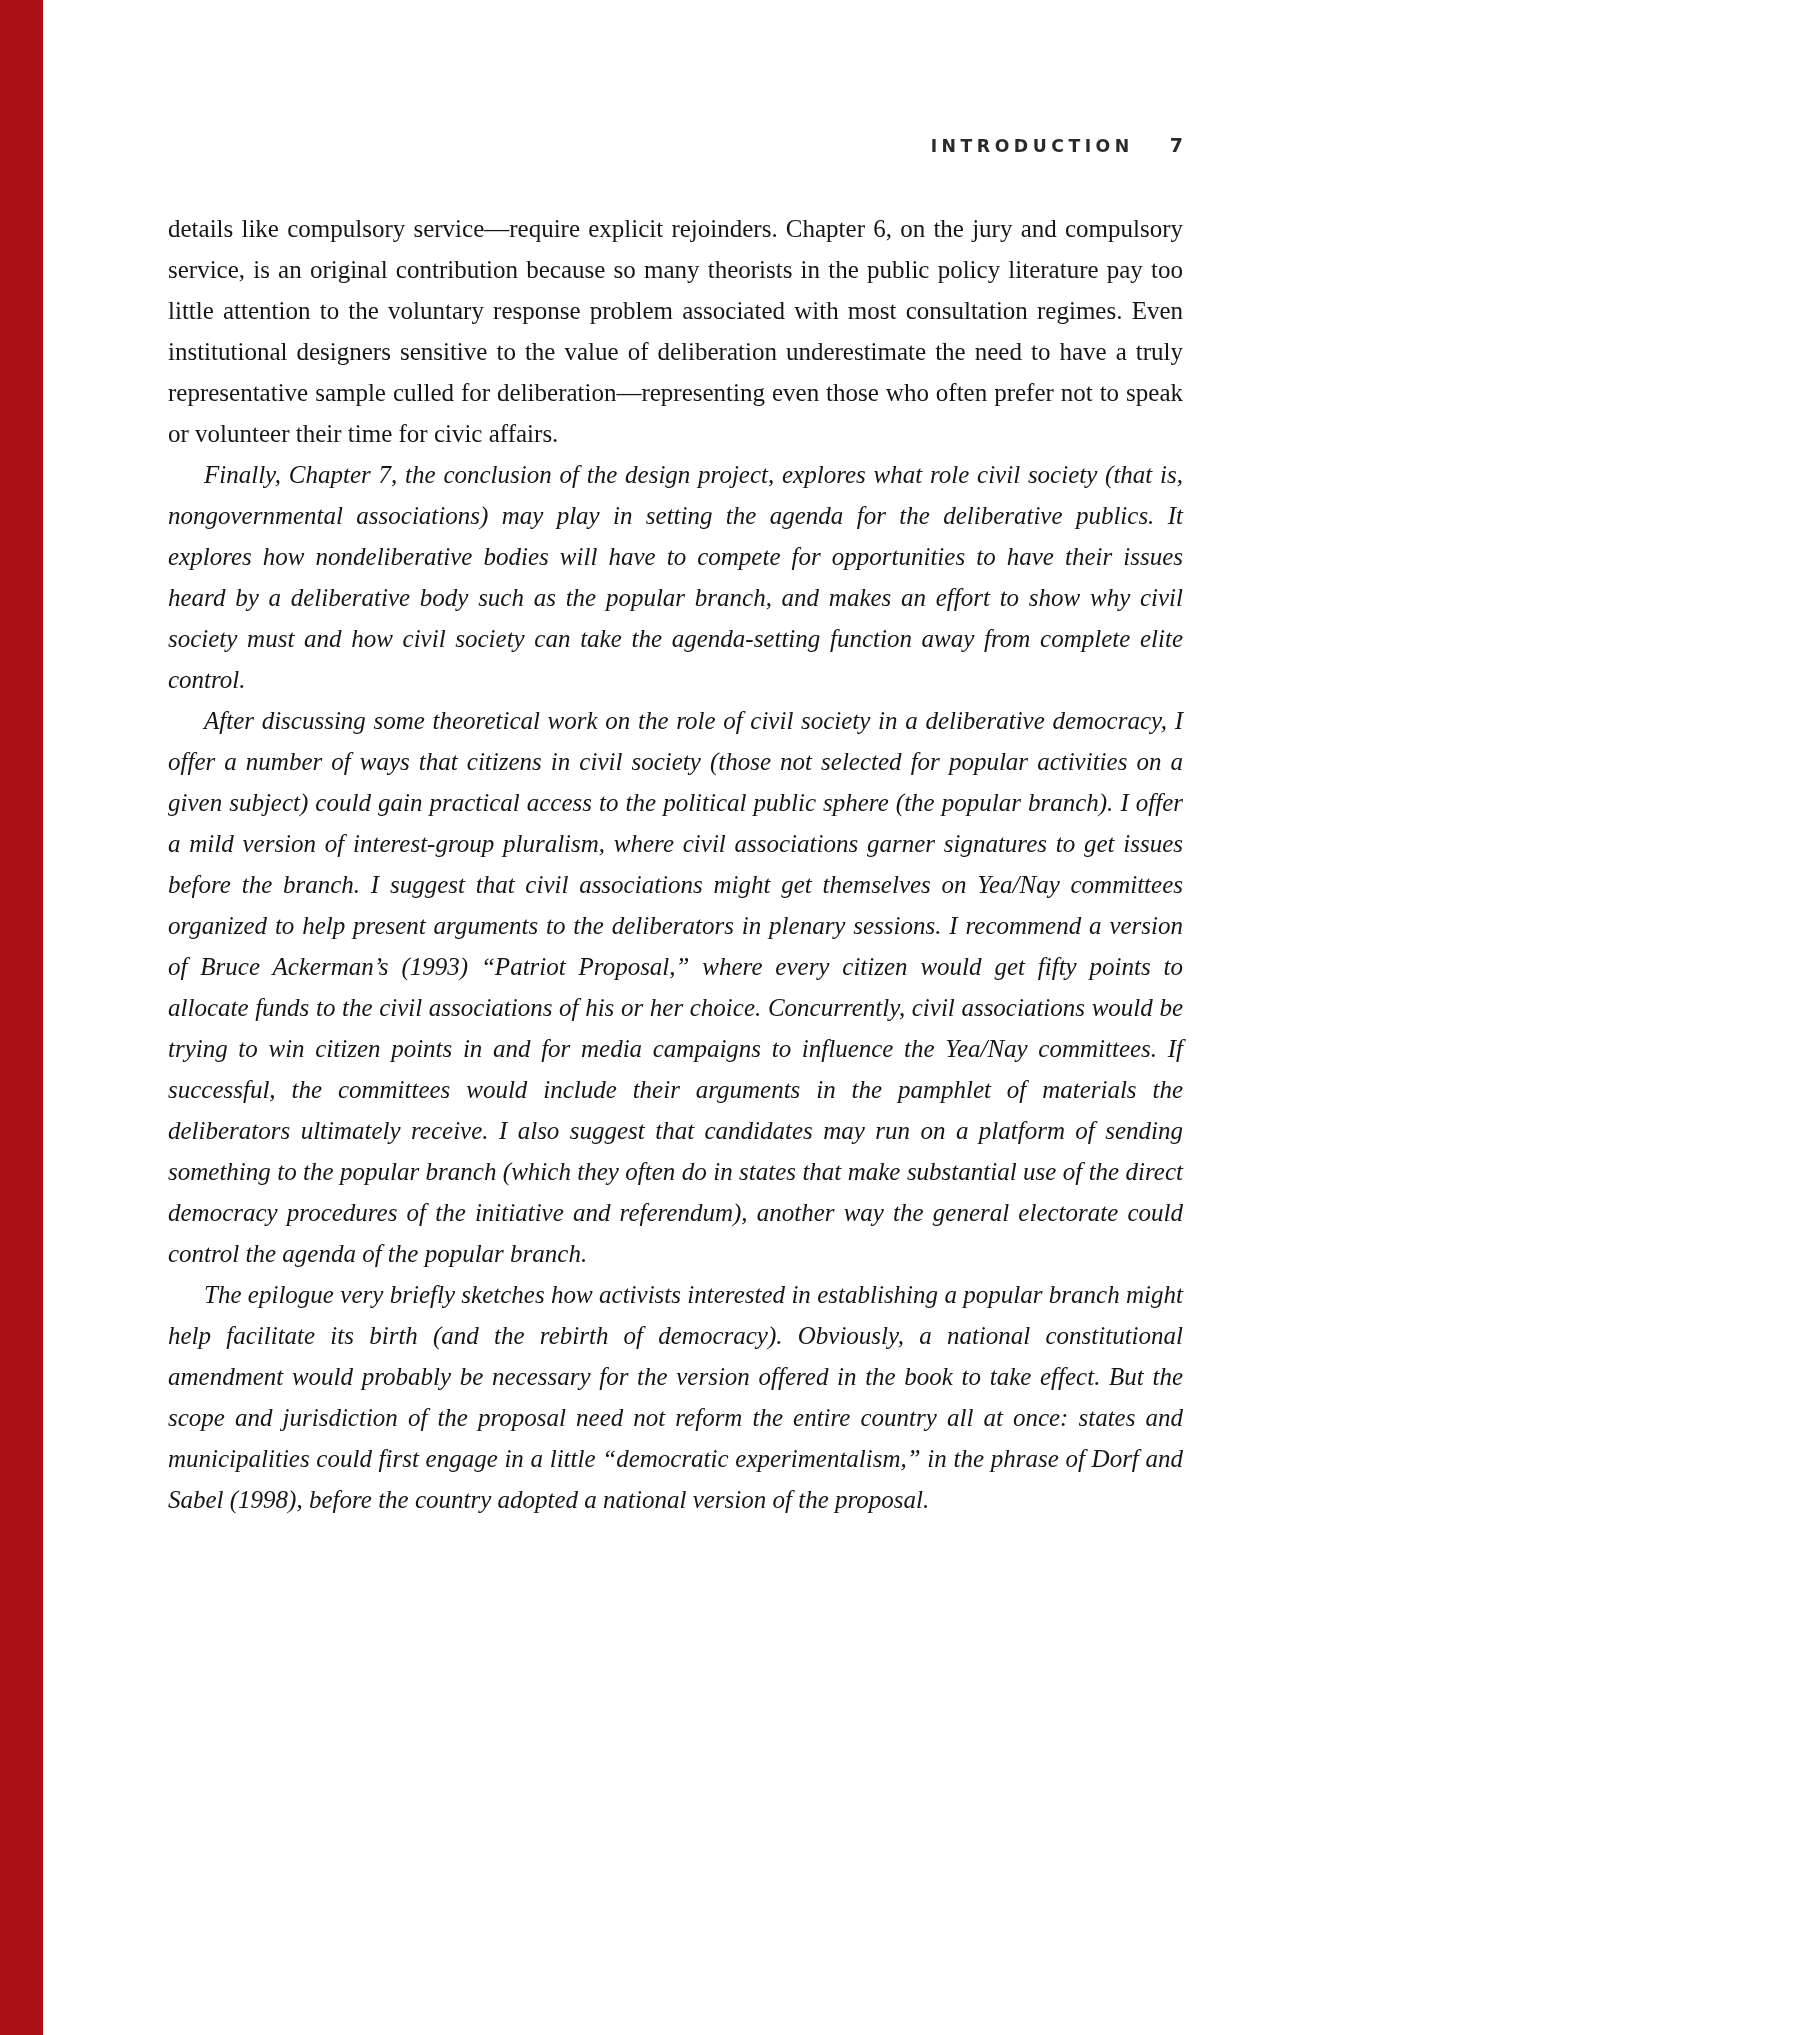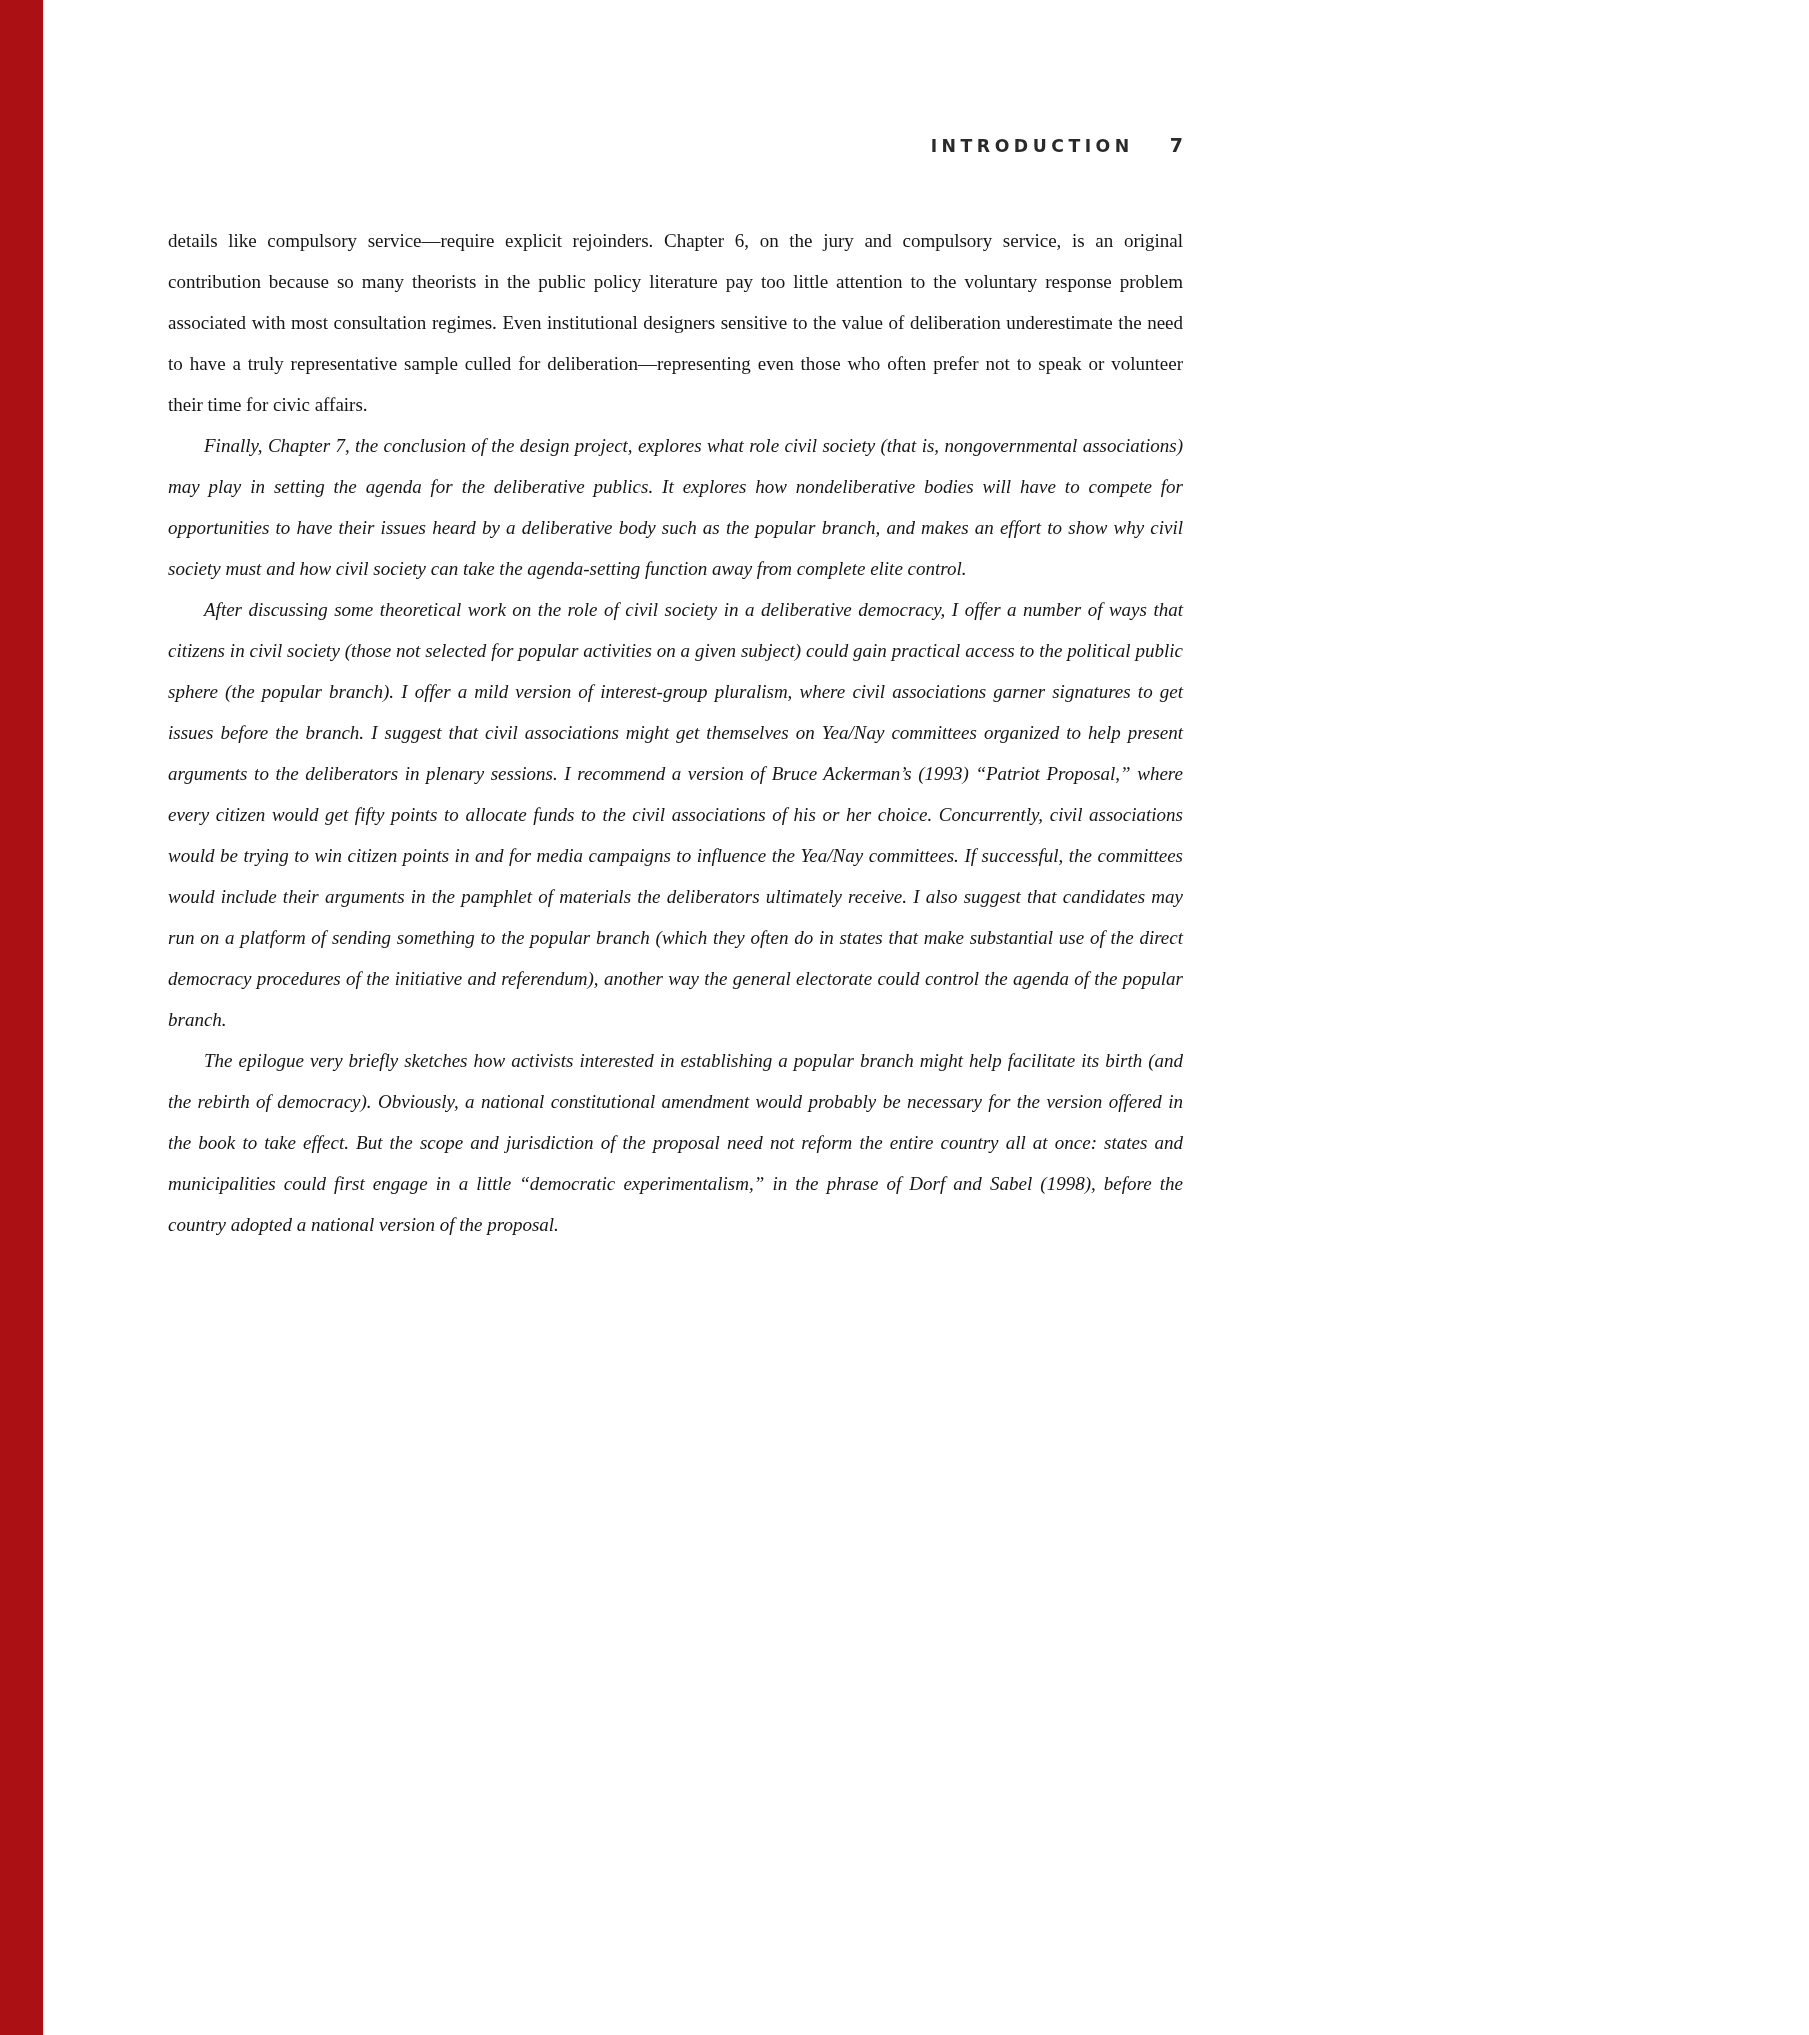--- a/index.html
+++ b/index.html
@@ -35,24 +35,24 @@
     letter-spacing: 4.5px;
     color: #2a2a2a;
   }
   .page-header .pagenum {
     margin-left: 36px;
     letter-spacing: 0;
     font-size: 19px;
   }
   .content {
     position: absolute;
-    top: 220px;
+    top: 208px;
     left: 168px;
     width: 1015px;
-    font-size: 19px;
+    font-size: 25px;
     line-height: 41px;
     text-align: justify;
     color: #161616;
   }
   .content p {
     margin: 0;
     padding: 0;
   }
   .content p.indent {
     text-indent: 36px;

